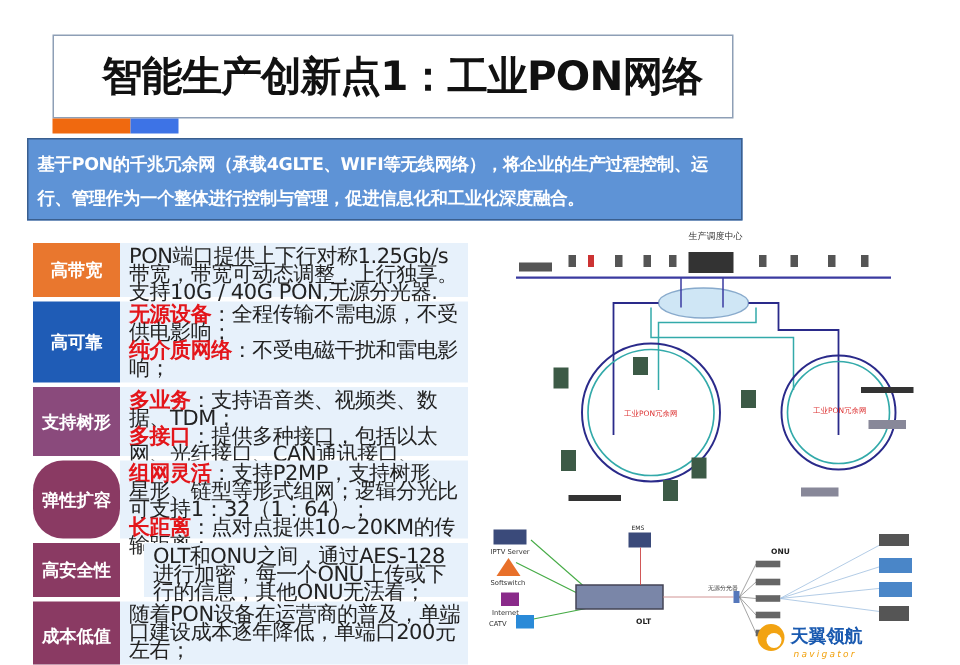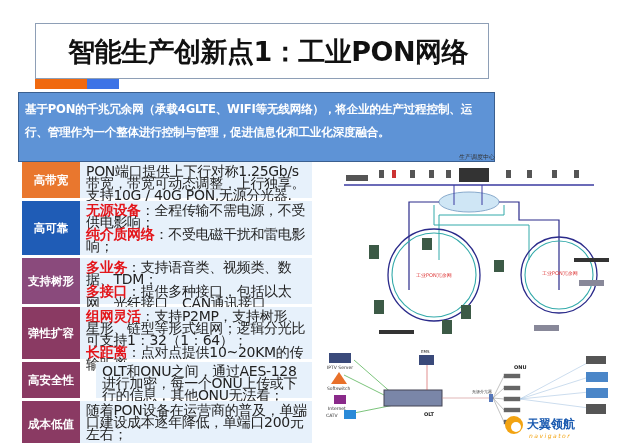--- a/index.html
+++ b/index.html
@@ -8,21 +8,21 @@
   .slide { position: relative; width: 640px; height: 443px; background: #fff; }
 
   .title-box { position: absolute; left: 35px; top: 23px; width: 454px; height: 56px;
     border: 1px solid #8e9fb6; background: #fff; }
   .title-text { position: absolute; left: 40px; top: 32px; font-size: 27px; font-weight: bold;
     color: #111; letter-spacing: -0.5px; line-height: 40px; white-space: nowrap; margin-left: 28px; }
   .accent-bar { position: absolute; top: 79px; height: 10px; }
   .accent-orange { left: 35px; width: 52px; background: #f0690f; }
   .accent-blue { left: 87px; width: 32px; background: #3d73e6; }
 
-  .summary-box { position: absolute; left: 18px; top: 92px; width: 477px; height: 70px;
+  .summary-box { position: absolute; left: 18px; top: 92px; width: 477px; height: 55px;
     background: #5e93d6; border: 1px solid #3a5f8f; padding: 5px 5px 0 6px; }
   .summary-text { color: #fff; font-weight: bold; font-size: 11.6px; line-height: 23px; letter-spacing: -0.2px; }
 
   .features { position: absolute; left: 22px; top: 162px; width: 290px; }
   .feat-row { display: flex; margin-bottom: 3px; }
   .feat-label { width: 58px; flex: none; color: #fff; font-size: 11.5px; display: flex;
     align-items: center; justify-content: center; font-weight: bold; }
   .feat-desc { flex: 1; background: #e7f1fb; font-size: 14px; line-height: 12px; color: #222;
     padding: 3px 4px 3px 6px; letter-spacing: -0.3px; }
   .hl { color: #e3161b; font-weight: bold; }
@@ -58,21 +58,21 @@
         </div>
       </div>
       <div class="feat-row" style="height: 46px;">
         <div class="feat-label" style="background: rgb(138, 74, 124);">支持树形</div>
         <div class="feat-desc">
           <div><span class="hl">多业务</span><span>：支持语音类、视频类、数据、TDM；</span></div>
           <div><span class="hl">多接口</span><span>：提供多种接口，包括以太网、光纤接口、CAN通讯接口、RS485通讯接口、视频BNC接口、POTS接口等</span></div>
         </div>
       </div>
       <div class="feat-row" style="height: 52px;">
-        <div class="feat-label" style="background: rgb(138, 58, 99);">弹性扩容</div>
+        <div class="feat-label" style="background: rgb(138, 58, 99); border-radius: 20px;">弹性扩容</div>
         <div class="feat-desc">
           <div><span class="hl">组网灵活</span><span>：支持P2MP，支持树形、星形、链型等形式组网；逻辑分光比可支持1：32（1：64）；</span></div>
           <div><span class="hl">长距离</span><span>：点对点提供10~20KM的传输距离；</span></div>
         </div>
       </div>
       <div class="feat-row" style="height: 36px; gap: 16px;">
         <div class="feat-label" style="background: rgb(138, 58, 99);">高安全性</div>
         <div class="feat-desc">
           <div><span> OLT和ONU之间，通过AES-128进行加密，每一个ONU上传或下行的信息，其他ONU无法看；</span></div>
         </div>

